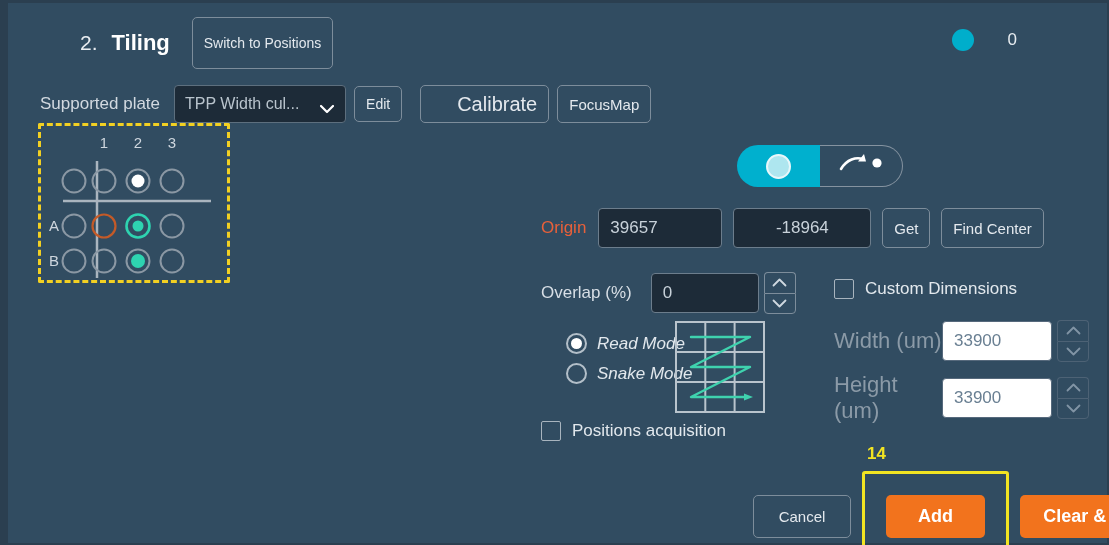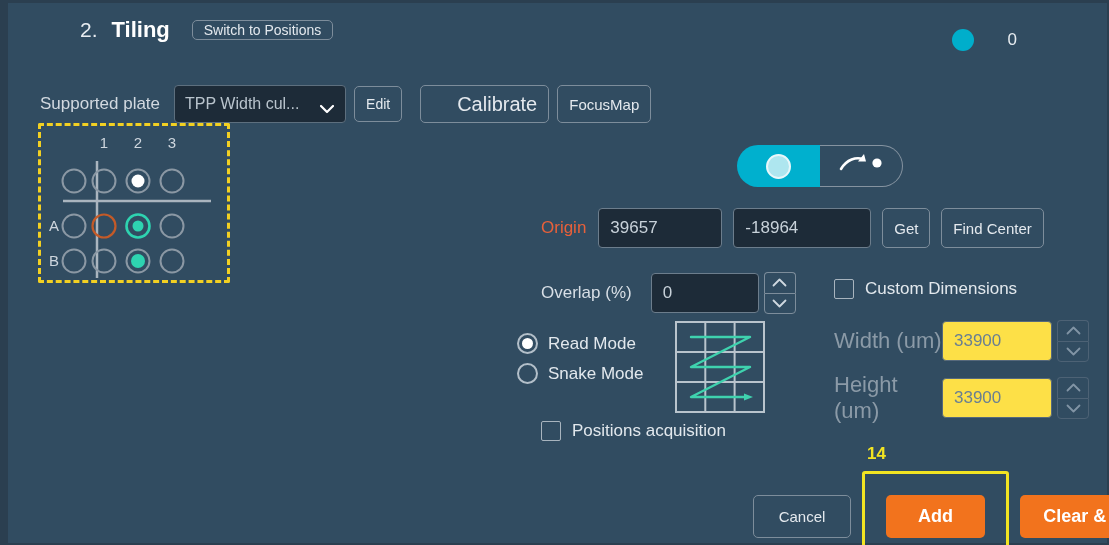--- a/index.html
+++ b/index.html
@@ -32,21 +32,21 @@
     background: transparent;
     border: 1px solid #7d8d9b;
     border-radius: 5px;
     color: #e4e9ee;
     font-family: "Liberation Sans", sans-serif;
     cursor: pointer;
     padding: 0 11px;
     line-height: 1;
     display: inline-flex; align-items: center; justify-content: center;
   }
-  .btn-switch { height: 20px; font-size: 14px; margin-left: 8px; }
+  .btn-switch { height: 52px; font-size: 14px; margin-left: 8px; }
 
   .count-wrap {
     position: absolute; right: 90px; top: 26px;
     display: flex; align-items: center; gap: 34px;
   }
   .count-dot { width: 22px; height: 22px; border-radius: 50%; background: #00aecb; }
   .count-val { font-size: 17px; color: #e7ecf0; }
 
   
   .plate-row {
@@ -119,21 +119,21 @@
     border: 1px solid #6c7d8c;
     border-radius: 4px;
     color: #c8d2da;
     font-size: 17px;
     font-family: "Liberation Sans", sans-serif;
     padding: 0 11px;
     height: 40px;
     outline: none;
   }
   .fld-ox { width: 124px; }
-  .fld-oy { width: 138px; margin-left: 11px; }
+  .fld-oy { width: 138px; margin-left: 11px; text-align: center; }
   .btn-get { height: 40px; font-size: 15px; margin-left: 11px; width: 48px; }
   .btn-fc  { height: 40px; font-size: 15px; margin-left: 11px; }
 
   .overlap-row {
     position: absolute; left: 533px; top: 269px;
     display: flex; align-items: center;
   }
   .lbl-overlap { font-size: 17px; color: #d8dfe6; margin-right: 19px; }
   .fld-overlap { width: 108px; }
   .stepper {
@@ -158,21 +158,21 @@
   .cbox {
     width: 20px; height: 20px;
     border: 1px solid #a8b4be;
     border-radius: 2px;
     background: transparent;
     cursor: pointer;
   }
   .cb-label { font-size: 17px; color: #e2e8ed; }
 
   .modes {
-    position: absolute; left: 509px; top: 330px;
+    position: absolute; left: 558px; top: 330px; font-style: italic;
   }
   .mode-item {
     display: flex; align-items: center; gap: 10px;
     margin-bottom: 9px; cursor: pointer;
   }
   .radio {
     width: 21px; height: 21px; border-radius: 50%;
     border: 2px solid #b3bfc9;
     display: flex; align-items: center; justify-content: center;
   }
@@ -187,21 +187,21 @@
     display: flex; align-items: center;
   }
   .dim-w { left: 826px; top: 317px; }
   .dim-h { left: 826px; top: 369px; }
   .dim-label {
     font-size: 22px; color: #8b9aa7;
     width: 108px;
   }
   .fld-dim {
     width: 110px; height: 40px;
-    background: #fde047;
+    background: #ffffff;
     border: 1px solid #56697c;
     color: #697f92;
   }
 
   .ca-row {
     position: absolute; left: 533px; top: 418px;
     display: flex; align-items: center; gap: 11px;
   }
 
   .actions {

